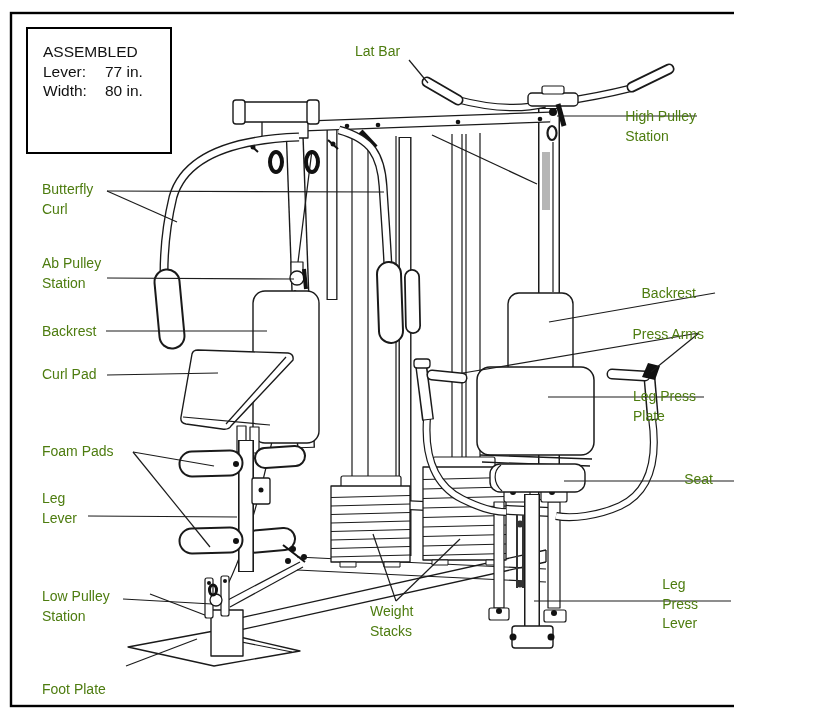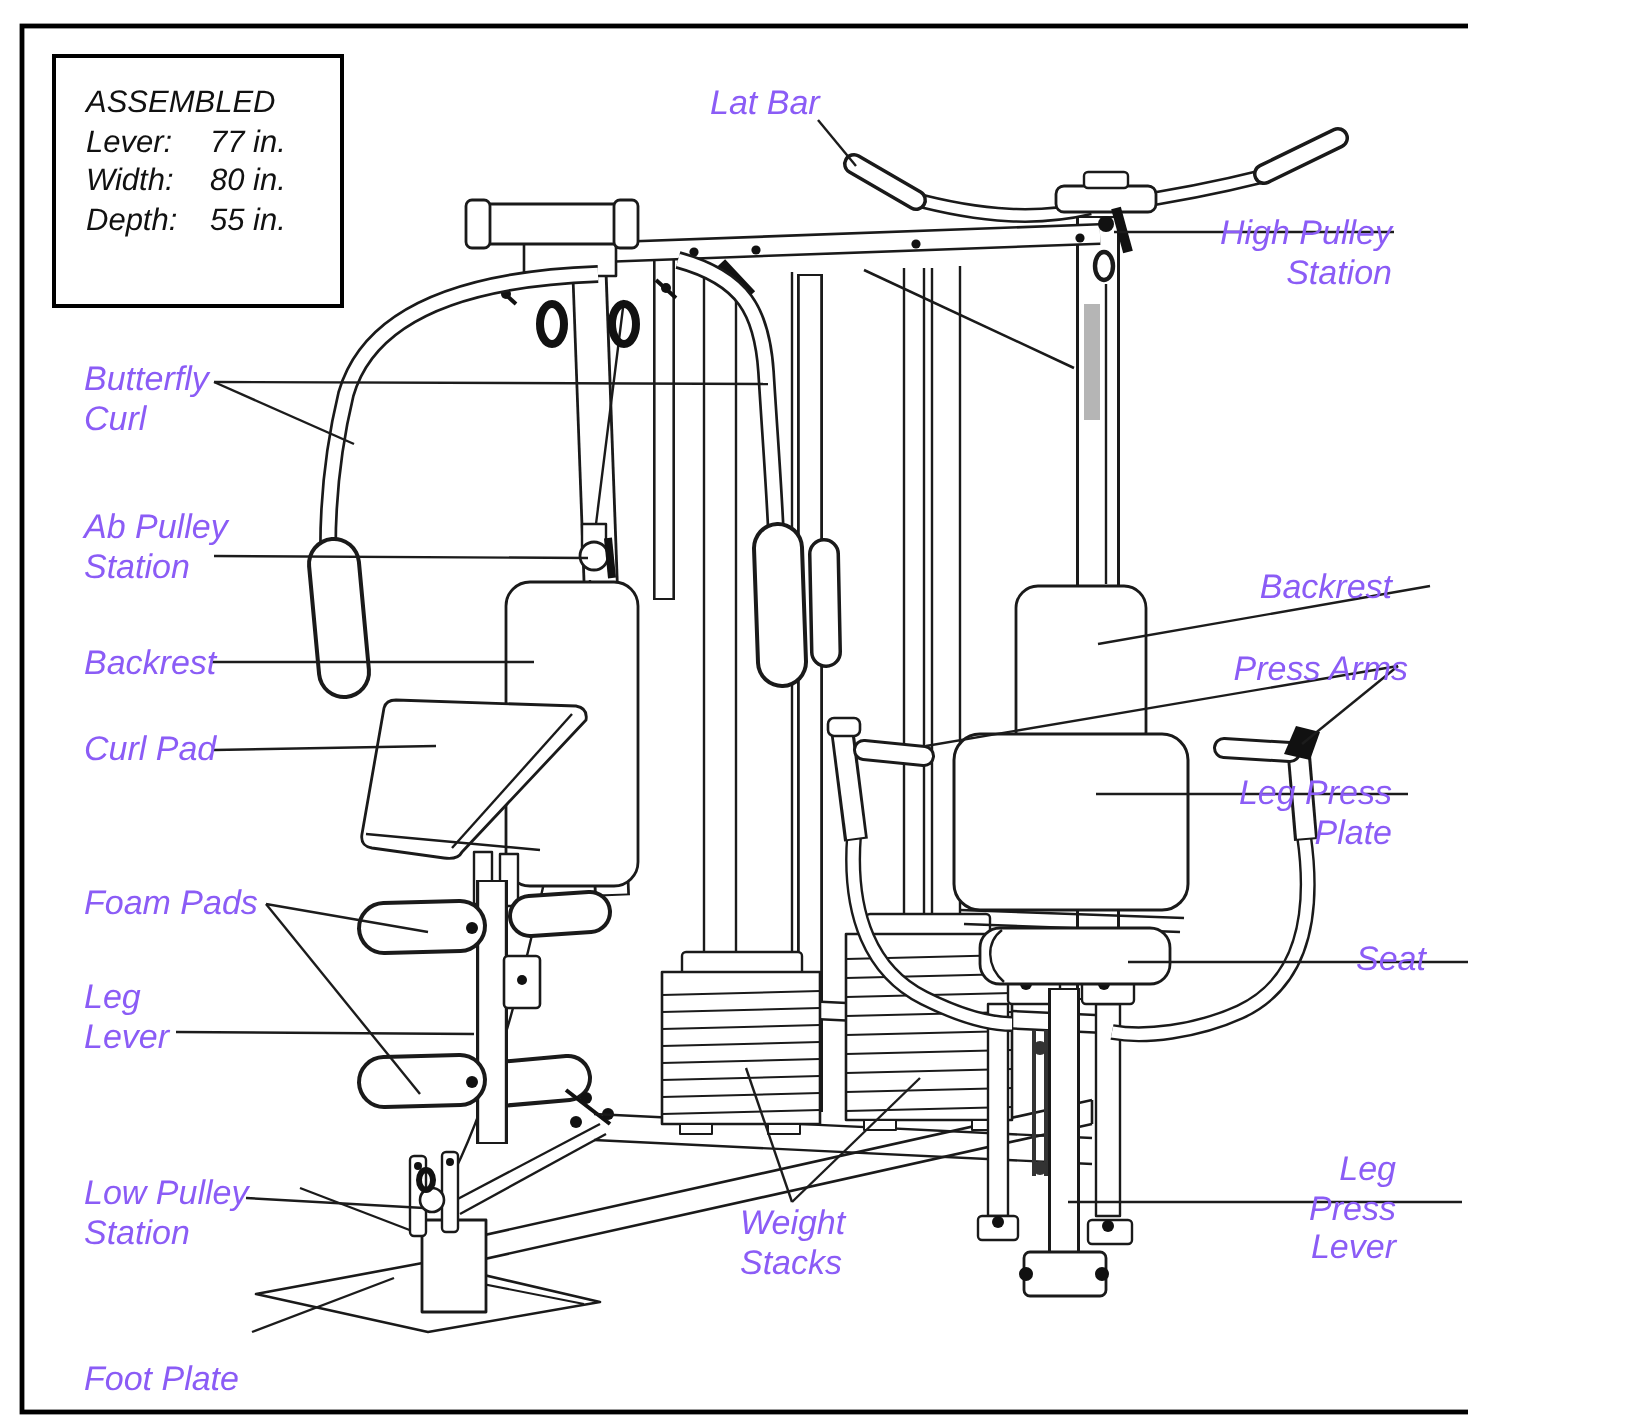--- a/index.html
+++ b/index.html
@@ -1,21 +1,21 @@
 <!DOCTYPE html>
 <html><head>
 <meta charset="utf-8">
 <style>
   html,body{margin:0;padding:0;background:#fff;}
   .page{position:relative;width:734px;height:714px;background:#ffffff;overflow:hidden;
-        font-family:"Liberation Sans", sans-serif;color:#111;font-style:italic;}
+        font-family:"Liberation Sans", sans-serif;color:#111;}
   .page svg{position:absolute;left:0;top:0;}
-  .lbl{position:absolute;font-size:17px;line-height:19.5px;white-space:nowrap;color:#8b5cf6;}
+  .lbl{position:absolute;font-size:14px;line-height:19.5px;white-space:nowrap;color:#4d7c0f;}
   .lbl span{display:block;}
-  .ra{text-align:right;}
+  .ra{}
   
   #lbl-lat-bar{left:355px;top:42px}
   #lbl-high-pulley{right:38px;top:107px}
   #lbl-butterfly{left:42px;top:180px}
   #lbl-ab-pulley{left:42px;top:254px}
   #lbl-backrest-l{left:42px;top:322px}
   #lbl-curl-pad{left:42px;top:365px}
   #lbl-foam-pads{left:42px;top:442px}
   #lbl-leg-lever{left:42px;top:489px}
   #lbl-low-pulley{left:42px;top:587px}
@@ -295,23 +295,20 @@
 </svg>
 
 <div class="dims">
   <div>ASSEMBLED</div>
   <div class="row">
     <span class="k">Lever:</span><span>77 in.</span>
   </div>
   <div class="row">
     <span class="k">Width:</span><span>80 in.</span>
   </div>
-  <div class="row">
-    <span class="k">Depth:</span><span>55 in.</span>
-  </div>
 </div>
 
 <div class="lbl" id="lbl-lat-bar">
       <span>Lat Bar</span>
     </div>
 <div class="lbl ra" id="lbl-high-pulley">
   <span>High Pulley</span>
       <span>Station</span>
     </div>
 <div class="lbl" id="lbl-butterfly">

